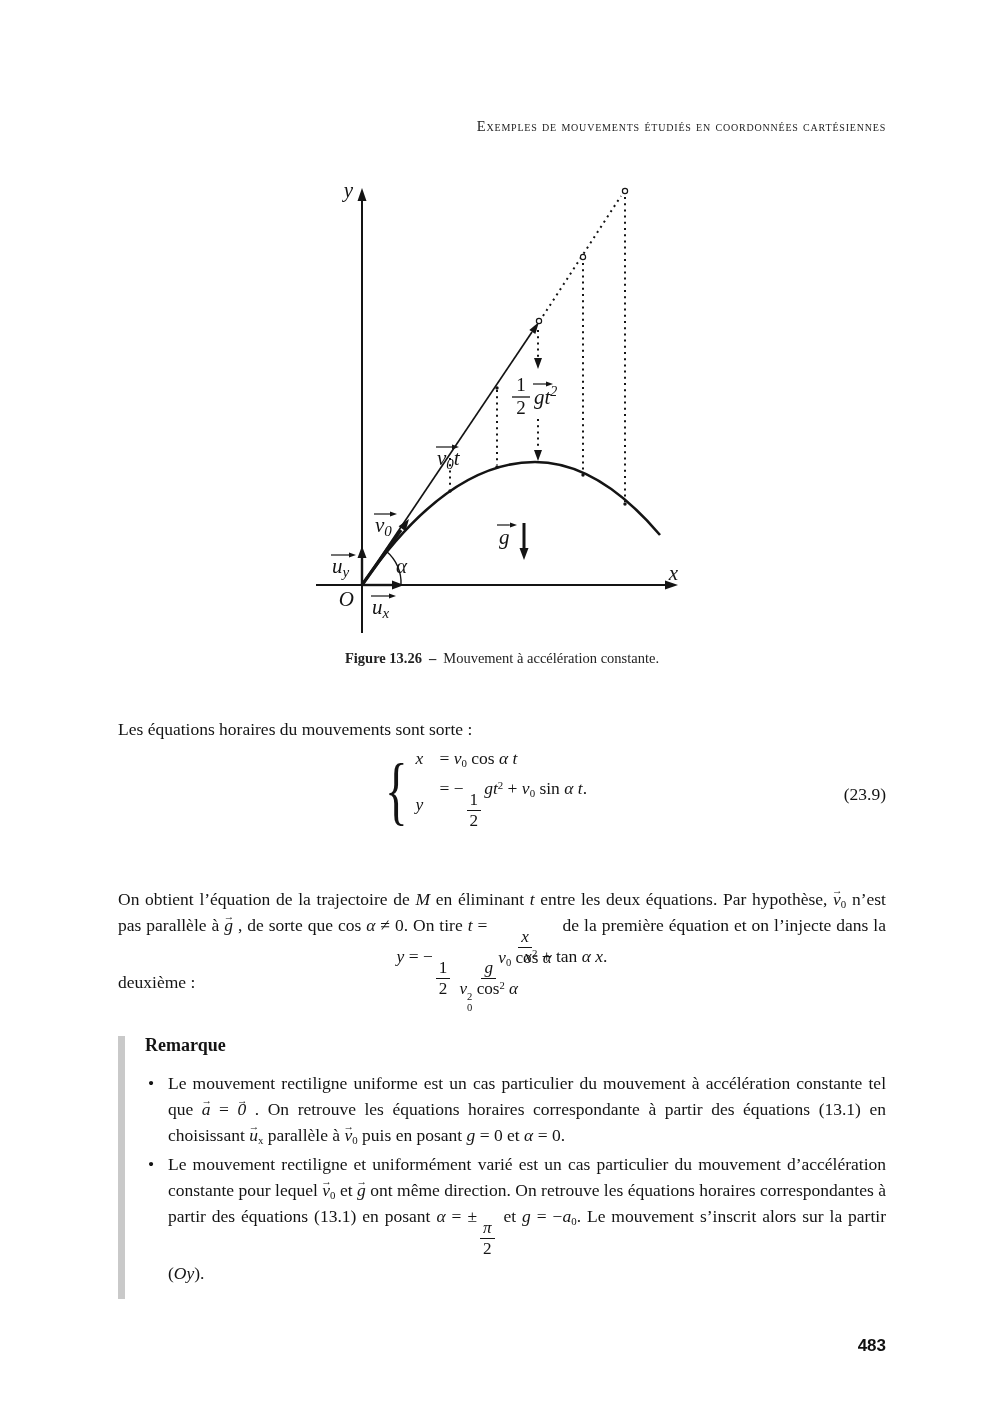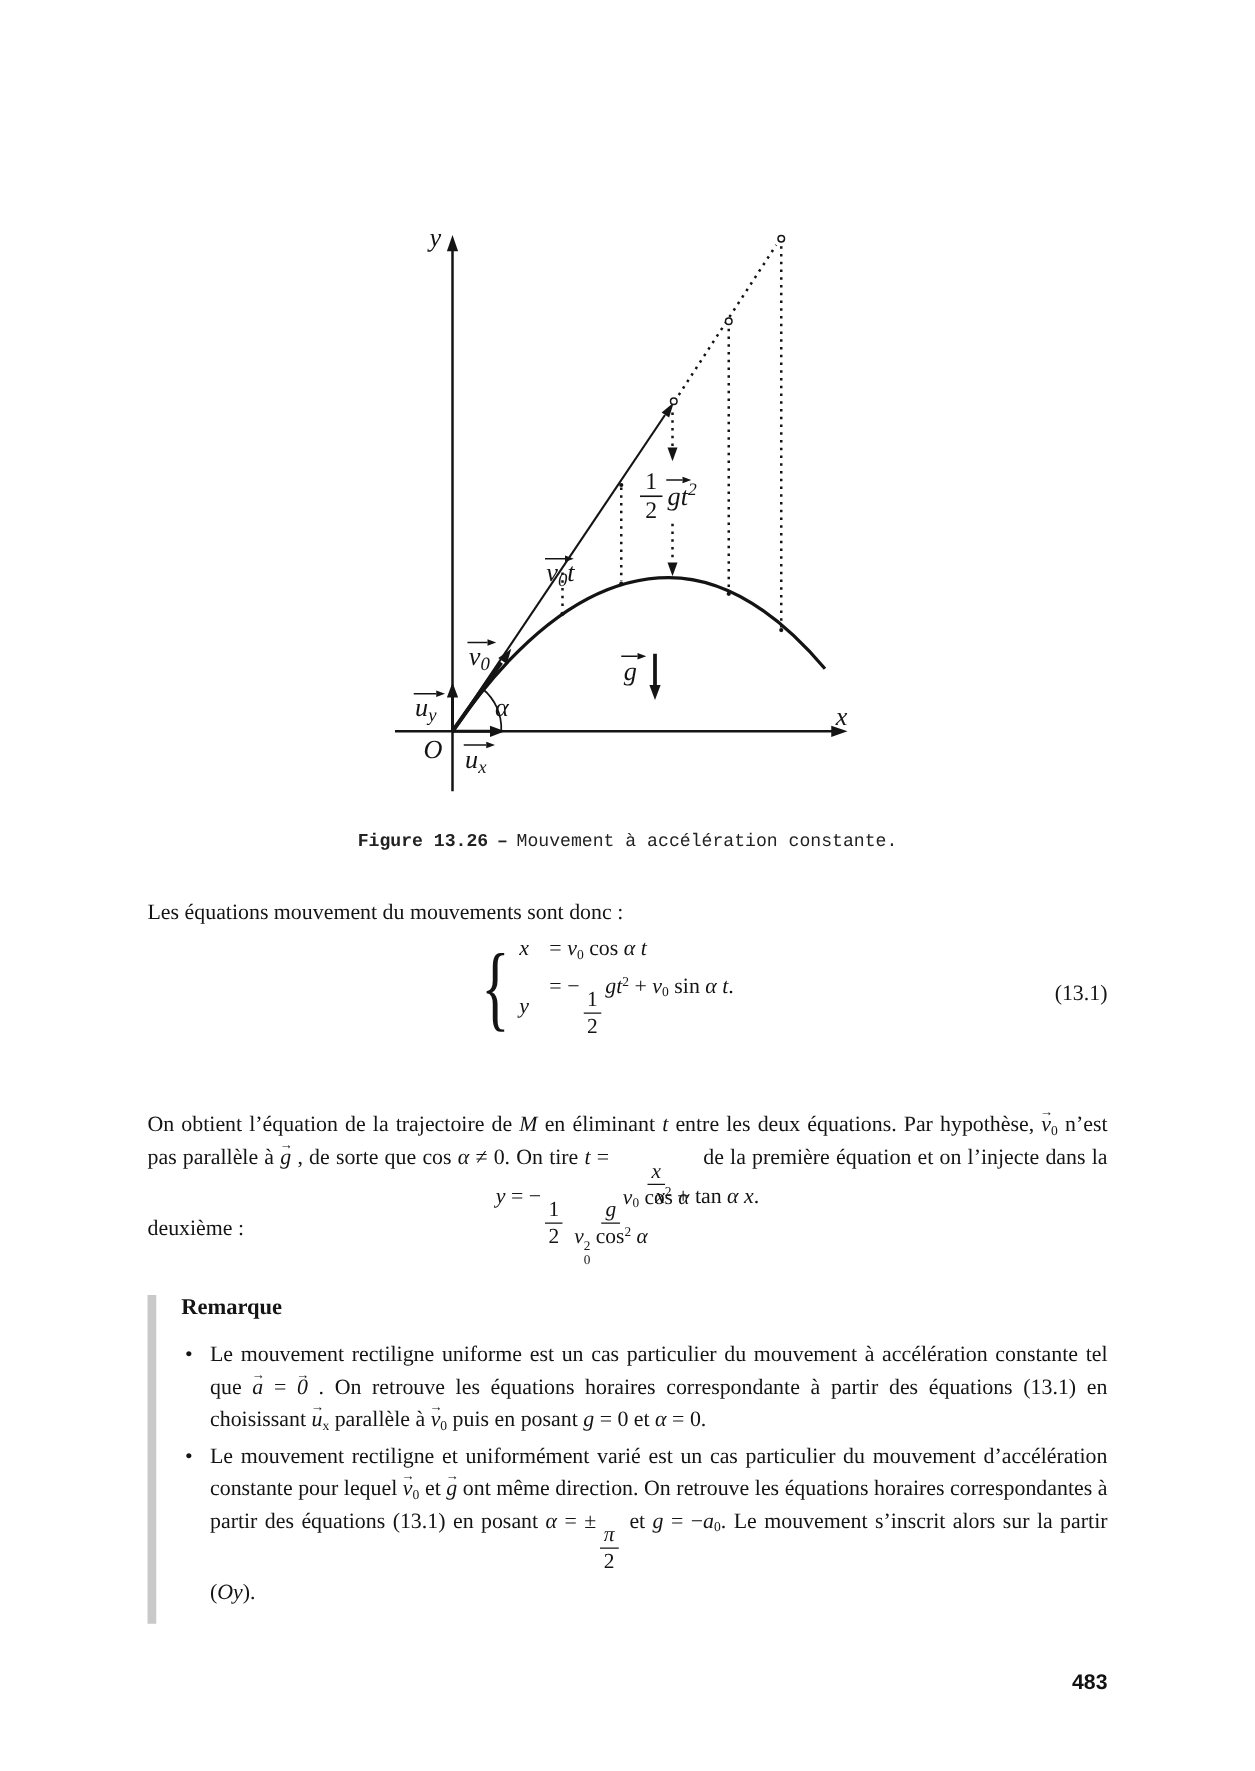--- a/index.html
+++ b/index.html
@@ -13,21 +13,21 @@
     font-variant:small-caps;font-size:14.5px;letter-spacing:0.8px;color:#1c1c1c;
   }
   
   .fig-svg{position:absolute;left:310px;top:172px;width:395px;height:475px;}
   .fl{font-family:"Liberation Serif",serif;font-size:21px;font-style:italic;fill:#141414;}
   .fln{font-family:"Liberation Serif",serif;font-size:19px;font-style:normal;fill:#141414;}
   .fsub{font-size:15px;}
   .fsup{font-size:14px;}
   .fig-caption{
     position:absolute;top:650px;left:252px;width:500px;text-align:center;
-    font-family:Liberation Mono, monospace;font-size:14.5px;color:#222;margin-top:16px;
+    font-family:Liberation Serif, serif;font-size:14.5px;color:#222;
   }
   .fig-caption .cap-label{font-weight:bold;}
   .fig-caption .cap-dash{font-weight:bold;margin:0 7px;}
   
   .para{position:absolute;left:118px;width:768px;font-size:17.5px;line-height:26px;}
   .just{text-align:justify;margin-top:44px;}
   .it{font-style:italic;}
   sub,sup{font-size:0.62em;line-height:0;}
   sub{vertical-align:-0.28em;}
   sup{vertical-align:0.5em;}
@@ -68,20 +68,21 @@
   .folio{
     position:absolute;right:118px;top:1336px;font-family:"Liberation Sans",sans-serif;
     font-size:17px;font-weight:bold;color:#111;
   }
 </style>
 </head>
 <body>
 
 <div class="page">
 
+  <div class="running-head">Exemples de mouvements étudiés en coordonnées cartésiennes</div>
 
   <svg class="fig-svg" viewBox="310 172 395 475">
 
     <g>
       <line x1="316" y1="585" x2="669" y2="585" stroke="#141414" stroke-width="2"></line>
       <polygon points="678,585 665,580.5 665,589.5" fill="#141414"></polygon>
     </g>
     <g>
       <line x1="362" y1="633" x2="362" y2="199" stroke="#141414" stroke-width="2"></line>
       <polygon points="362,188 357.5,201 366.5,201" fill="#141414"></polygon>
@@ -184,40 +185,40 @@
       <line x1="497" y1="525" x2="510" y2="525" stroke="#141414" stroke-width="1.2"></line>
       <polygon points="517,525 510,522.4 510,527.6" fill="#141414"></polygon>
       <text class="fl" x="499" y="544">g</text>
     </g>
   </svg>
 
   <div class="fig-caption">
     <span class="cap-label">Figure 13.26</span><span class="cap-dash">–</span><span>Mouvement à accélération constante.</span>
   </div>
 
-  <div class="para" style="top:716px">Les équations mouvement du mouvements sont donc :</div>
+  <div class="para" style="top:716px">Les équations horaires du mouvements sont sorte :</div>
 
   <div class="eq1-wrap">
     <div class="cases">
       <span class="brace">{</span>
       <div class="case-rows">
         <div class="case-row">
           <span class="case-lhs"><span><span class="it">x</span></span></span>
           <span><span><span>= </span></span><span><span class="it">v</span><sub>0</sub></span><span><span> cos </span></span><span><span class="it">α</span></span><span><span> </span></span><span><span class="it">t</span></span></span>
         </div>
         <div class="case-row">
           <span class="case-lhs"><span><span class="it">y</span></span></span>
           <span><span><span>= −</span></span><span class="frac">
                 <span class="fr-num">1</span>
                 <span class="fr-den">2</span>
               </span><span><span class="it">g</span></span><span><span class="it">t</span><sup>2</sup></span><span><span> + </span></span><span><span class="it">v</span><sub>0</sub></span><span><span> sin </span></span><span><span class="it">α</span></span><span><span> </span></span><span><span class="it">t</span></span><span><span>.</span></span></span>
         </div>
       </div>
     </div>
-    <span class="eq-no">(13.1)</span>
+    <span class="eq-no">(23.9)</span>
   </div>
 
   <div class="para just" style="top:842px"><span><span>On obtient l’équation de la trajectoire de </span></span><span><span class="it">M</span></span><span><span> en éliminant </span></span><span><span class="it">t</span></span><span><span> entre les deux équations. Par hypothèse, </span></span><span><span class="vec">v</span><sub>0</sub></span><span><span> n’est pas parallèle à </span></span><span><span class="vec">g</span></span><span><span> , de sorte que cos </span></span><span><span class="it">α</span></span><span><span> ≠ 0. On tire </span></span><span><span class="it">t</span></span><span><span> = </span></span><span class="frac">
         <span class="fr-num"><span><span class="it">x</span></span></span>
         <span class="fr-den"><span><span class="it">v</span><sub>0</sub></span><span><span> cos </span></span><span><span class="it">α</span></span></span>
       </span><span><span> de la première équation et on l’injecte dans la deuxième :</span></span></div>
 
   <div class="eq2"><span><span class="it">y</span></span><span><span> = −</span></span><span class="frac">
         <span class="fr-num">1</span>
         <span class="fr-den">2</span>

